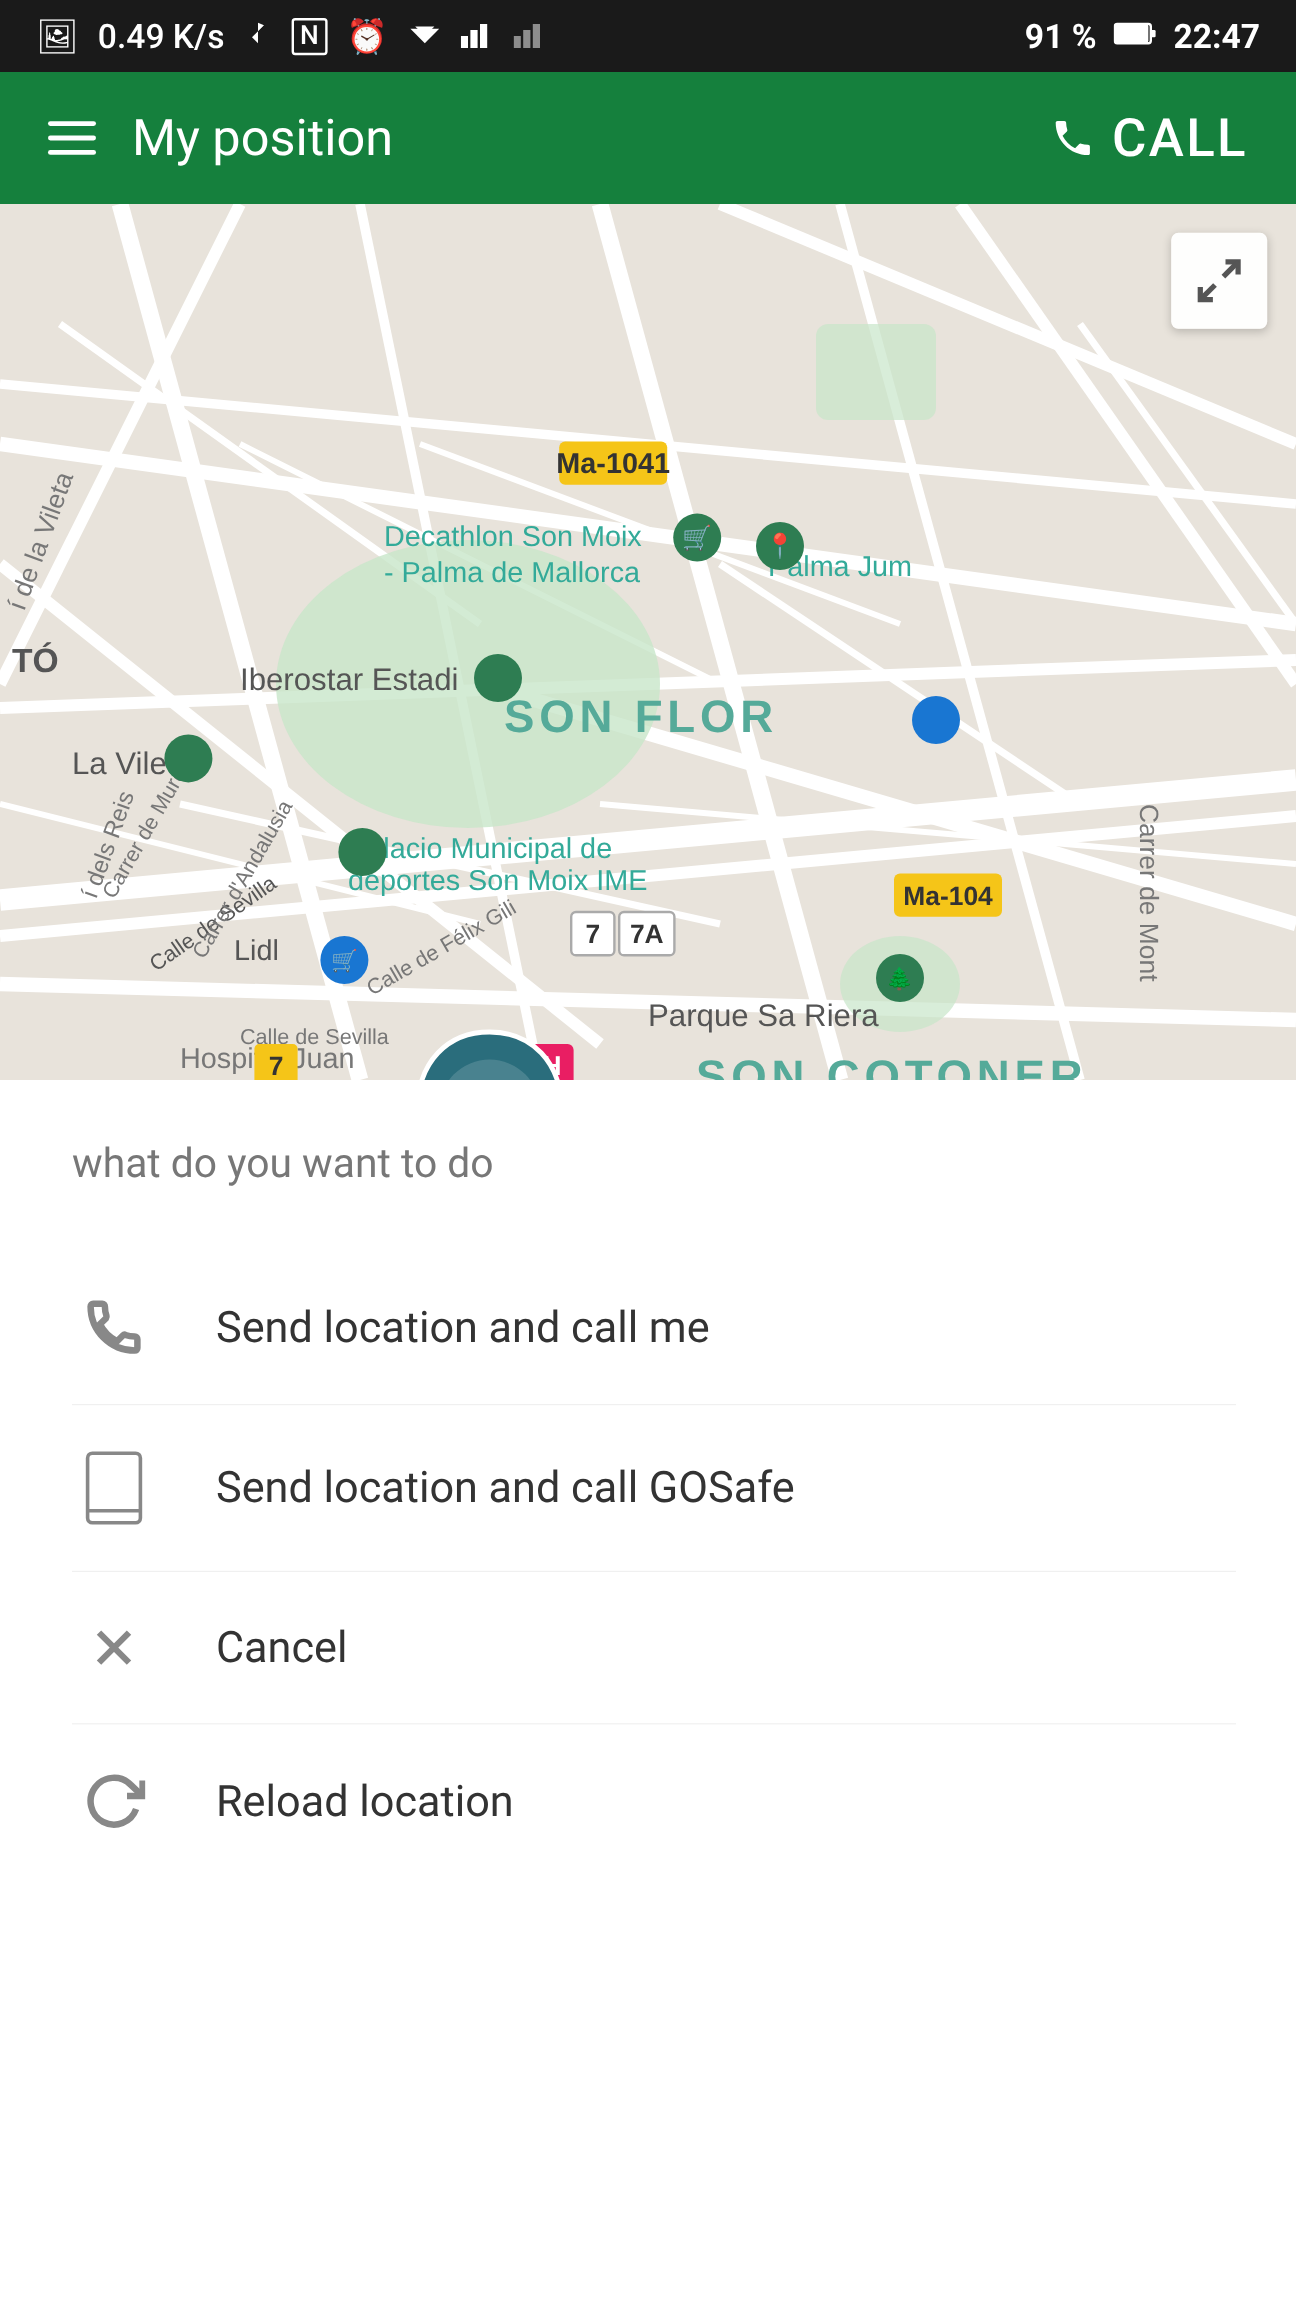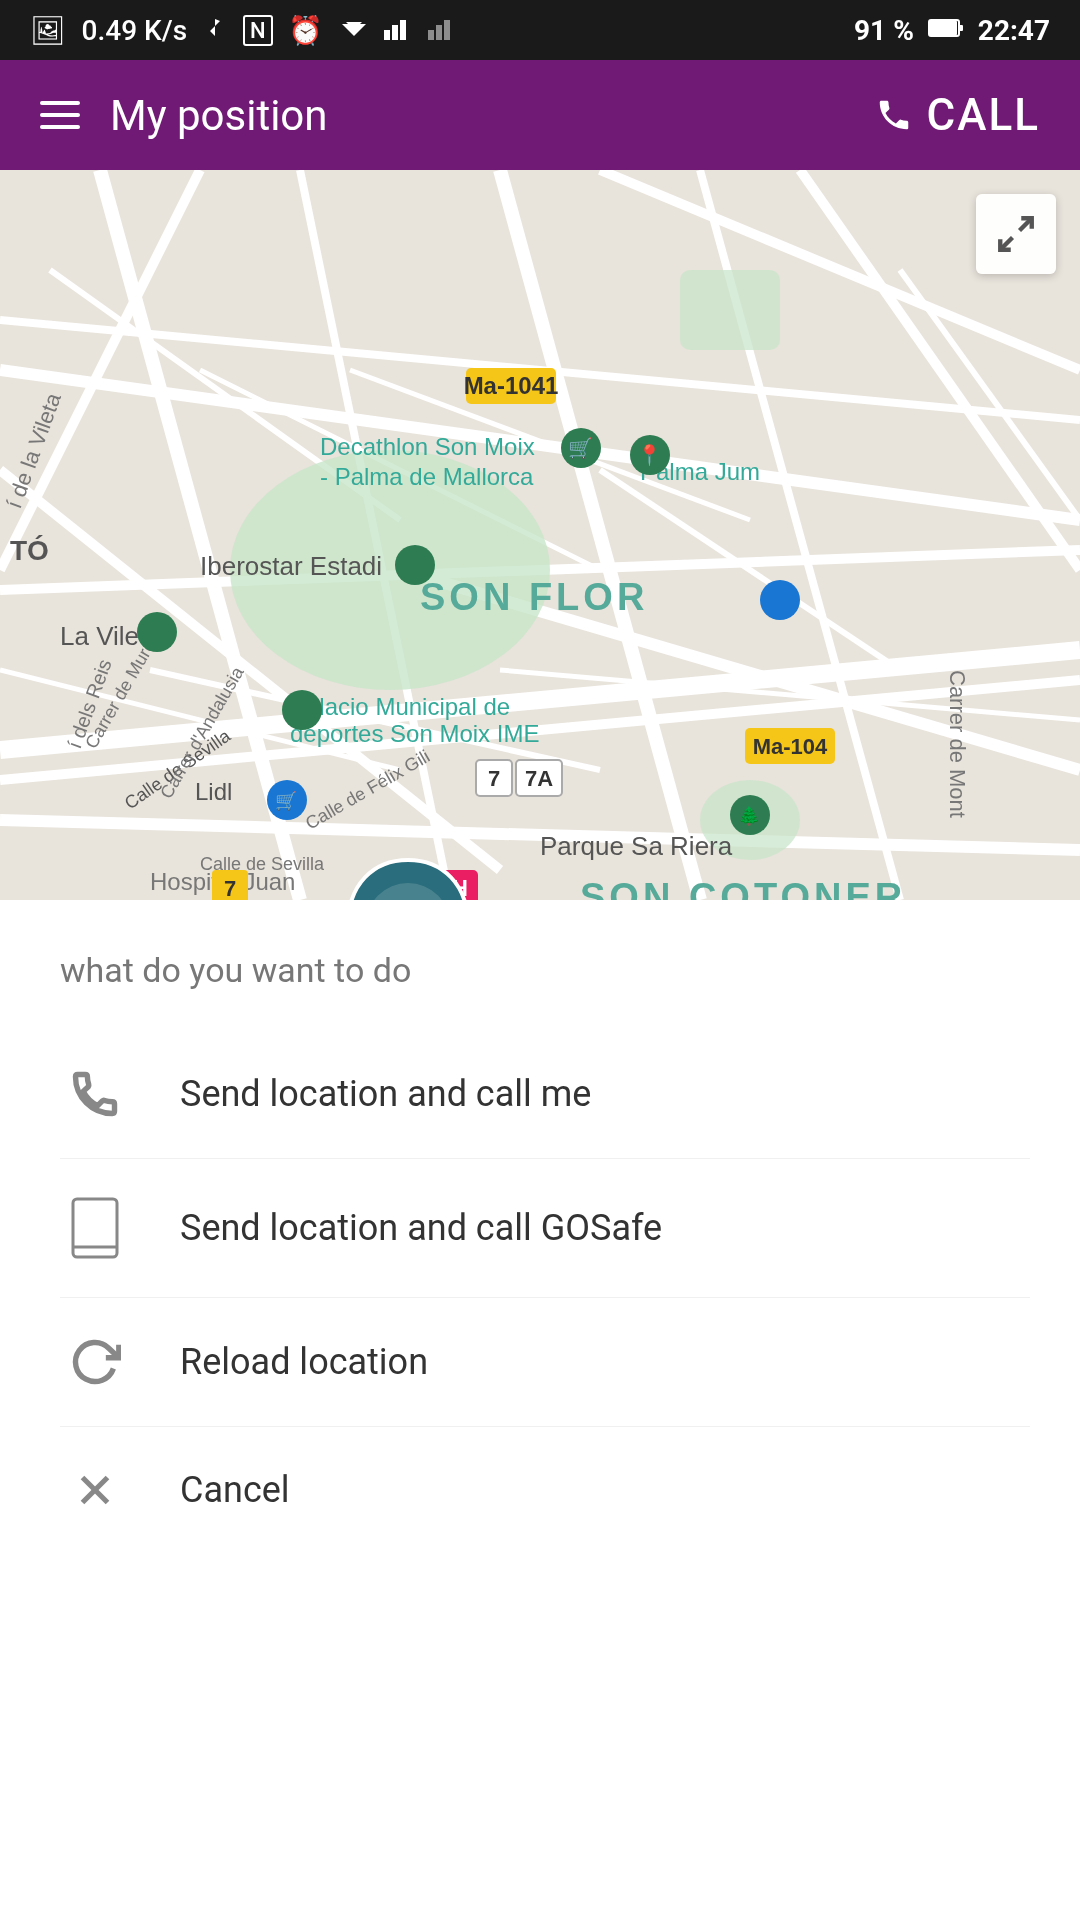--- a/index.html
+++ b/index.html
@@ -35,21 +35,21 @@
       display: flex;
       align-items: center;
       gap: 14px;
       font-weight: bold;
     }
 
     
     .app-header {
       width: 100%;
       height: 110px;
-      background: #701a75;
+      background: #15803d;
       display: flex;
       align-items: center;
       justify-content: space-between;
       padding: 0 40px;
     }
     .header-left {
       display: flex;
       align-items: center;
       gap: 30px;
     }
@@ -122,21 +122,21 @@
 
     
     .action-panel {
       width: 100%;
       background: #fff;
       padding: 50px 50px 50px 60px;
     }
     .action-prompt {
       color: #777;
       font-size: 34px;
-      margin-bottom: 40px;
+      margin-bottom: 52px;
       font-weight: 400;
     }
     .action-list {
       list-style: none;
     }
     .action-item {
       display: flex;
       align-items: center;
       gap: 50px;
       padding: 38px 0;
@@ -382,32 +382,32 @@
         <svg width="52" height="62" viewBox="0 0 52 62" fill="none" stroke="#888" stroke-width="3">
           <rect x="4" y="2" width="44" height="58" rx="4"></rect>
           <line x1="4" y1="50" x2="48" y2="50"></line>
         </svg>
       </div>
       <span class="action-label">Send location and call GOSafe</span>
     </li>
 
     <li class="action-item">
       <div class="action-icon">
+        <svg width="50" height="50" viewBox="0 0 24 24" fill="none" stroke="#888" stroke-width="2.5">
+          <line x1="18" y1="6" x2="6" y2="18"></line>
+          <line x1="6" y1="6" x2="18" y2="18"></line>
+        </svg>
+      </div>
+      <span class="action-label">Cancel</span>
+    </li>
+
+    <li class="action-item">
+      <div class="action-icon">
         <svg width="52" height="52" viewBox="0 0 24 24" fill="none" stroke="#888" stroke-width="2.5">
           <path d="M23 4v6h-6"></path>
           <path d="M20.49 15a9 9 0 1 1-2.12-9.36L23 10"></path>
         </svg>
       </div>
       <span class="action-label">Reload location</span>
     </li>
 
-    <li class="action-item">
-      <div class="action-icon">
-        <svg width="50" height="50" viewBox="0 0 24 24" fill="none" stroke="#888" stroke-width="2.5">
-          <line x1="18" y1="6" x2="6" y2="18"></line>
-          <line x1="6" y1="6" x2="18" y2="18"></line>
-        </svg>
-      </div>
-      <span class="action-label">Cancel</span>
-    </li>
-
   </ul>
 </div>
 
 </body></html>

